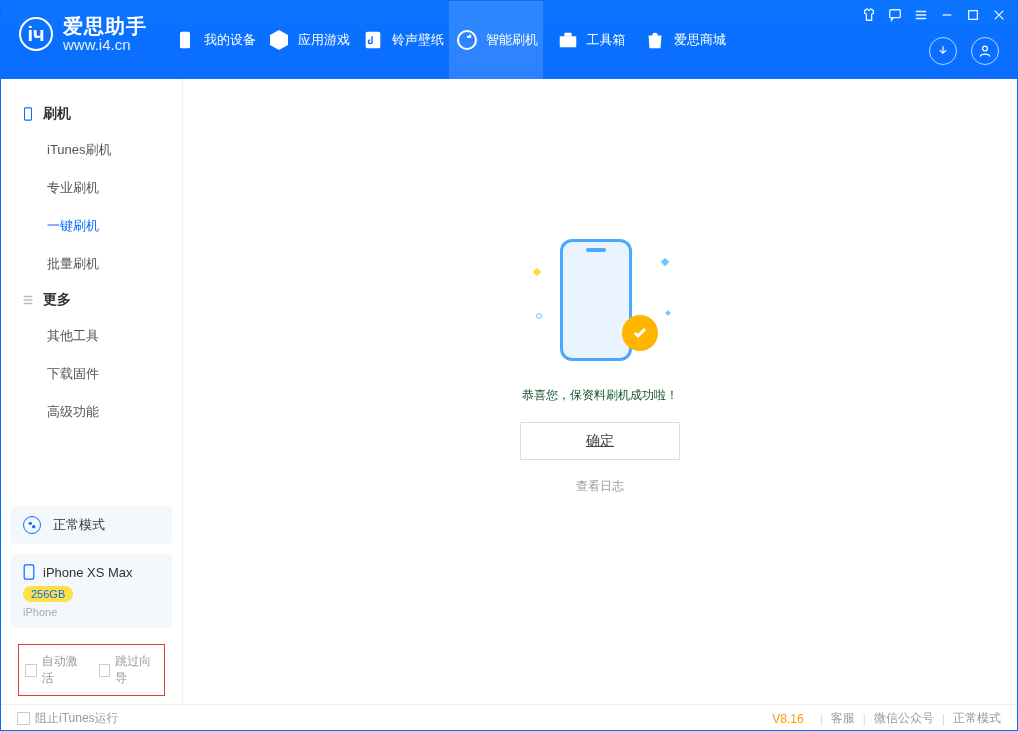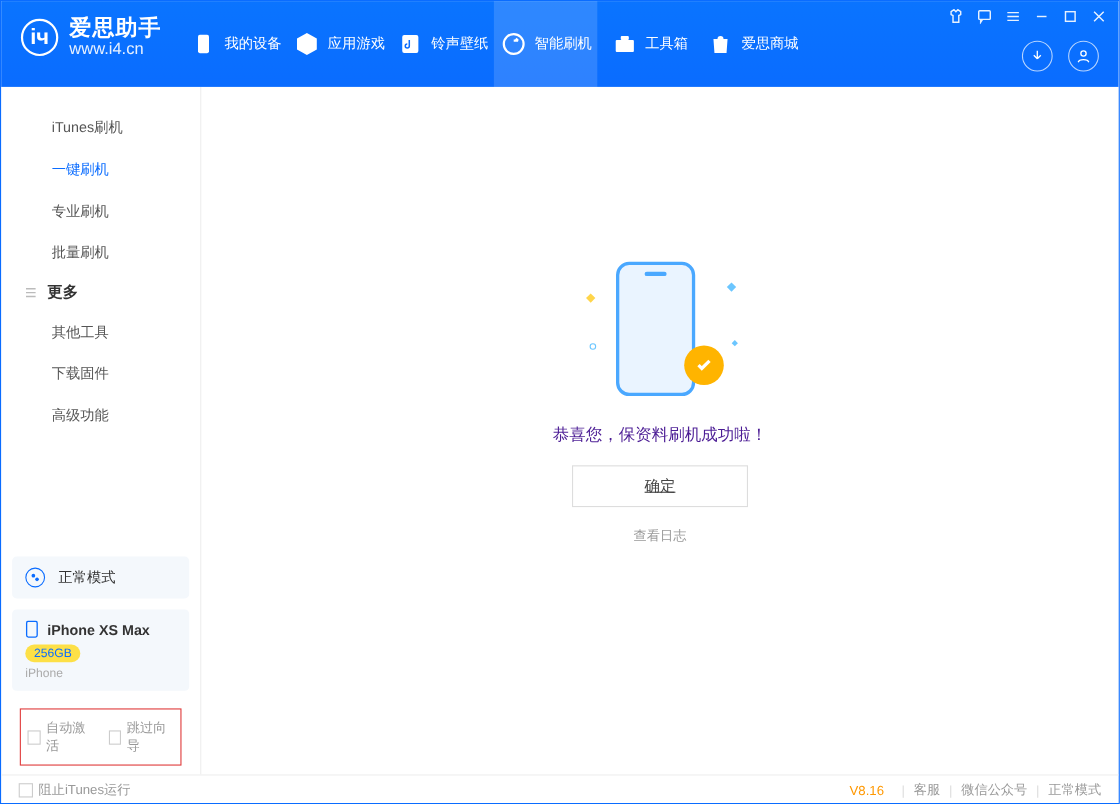--- a/index.html
+++ b/index.html
@@ -33,42 +33,42 @@
 .side-group-title { display: flex; align-items: center; gap: 8px; padding: 8px 20px; font-size: 14px; color: #333; font-weight: bold; }
 .side-group-title svg { width: 14px; height: 14px; }
 .side-item { padding: 10px 20px 10px 46px; font-size: 13px; color: #555; cursor: pointer; }
 .side-item.active { color: #0a6cff; }
 
 .device-boxes { margin-top: auto; padding: 10px 10px 0; }
 .device-box { background: #f4f8fc; border-radius: 4px; padding: 10px 12px; margin-bottom: 10px; }
 .device-mode { display:flex; align-items:center; gap:12px; font-size:13px; color:#333; }
 .device-mode-icon { width:18px;height:18px;border:1.5px solid #0a6cff;border-radius:50%;display:flex;align-items:center;justify-content:center; }
 .device-mode-icon svg{ fill:#0a6cff; }
-.device-name { font-size:13px; font-weight:bold; color:#333; display:flex;align-items:center;gap:8px; }
+.device-name { font-size:13px; font-weight:normal; color:#333; display:flex;align-items:center;gap:8px; }
 .device-storage { display:inline-block; background:#fde047; color:#0a6cff; font-size:11px; padding:2px 8px; border-radius:10px; margin-top:6px; }
 .device-type { font-size:11px; color:#aaa; margin-top:4px; }
 
 .bottom-opts { border:1.5px solid #e03a3a; margin: 6px 17px 8px; padding: 8px 6px; display:flex; gap:14px; }
 .chk { display:flex; align-items:center; gap:5px; font-size:12px; color:#999; cursor:pointer; }
 .chk-box { width:13px; height:13px; border:1px solid #ccc; background:#fff; }
 
 
 .main { flex: 1; display:flex; flex-direction:column; align-items:center; justify-content:center; gap: 18px; padding-bottom: 60px; }
 .success-art { position:relative; width:140px; height:140px; }
 .phone-outline { position:absolute; left:30px; top:10px; width:72px; height:122px; border:3px solid #4aa8ff; border-radius:12px; background:#eaf4ff; }
 .phone-outline::before { content:""; position:absolute; top:6px; left:50%; transform:translateX(-50%); width:20px; height:4px; background:#4aa8ff; border-radius:2px; }
 .check-badge { position:absolute; right:12px; bottom:18px; width:36px; height:36px; background:#ffb400; border-radius:50%; display:flex;align-items:center;justify-content:center; }
 .check-badge svg { stroke:#fff; stroke-width:3; fill:none; }
 .spark { position:absolute; width:6px;height:6px; background:#ffd54a; transform:rotate(45deg); }
 .spark.s1 { left:4px; top:40px; }
 .spark.s2 { right:2px; top:30px; background:#6bc6ff; }
 .spark.s3 { right:0px; bottom:54px; width:4px;height:4px; background:#6bc6ff; }
 .dot-circle { position:absolute; width:6px;height:6px;border:1.5px solid #6bc6ff; border-radius:50%; left:6px; bottom:50px; }
 
-.success-text { font-size:15px; color:#4c1d95; }
+.success-text { font-size:12px; color:#14532d; }
 .confirm-btn { width:160px; height:38px; border:1px solid #ddd; background:#fff; font-size:14px; color:#444; cursor:pointer;text-decoration:underline; }
 .log-link { font-size:12px; color:#999; cursor:pointer; }
 
 
 .footer { height: 28px; border-top:1px solid #eee; display:flex; align-items:center; padding: 0 16px; font-size:12px; color:#999; }
 .footer .chk { color:#999; }
 .footer-right { margin-left:auto; display:flex; align-items:center; gap: 8px; }
 .footer-right .sep { color:#ddd; }
 .footer-link { cursor:pointer; }
 .version { color:#ff9800; margin-right: 8px; }
@@ -181,23 +181,29 @@
         <svg viewBox="0 0 20 20" width="16" height="16">
           <circle cx="10" cy="7" r="3"></circle>
           <path d="M4 17c1-4 11-4 12 0"></path>
         </svg>
       </div>
   </div>
 </div>
 
 <div class="body">
   <div class="sidebar">
+    <div class="side-group-title">
+      <svg viewBox="0 0 16 16">
+          <rect x="4" y="1" width="8" height="14" rx="1" fill="none" stroke="#0a6cff" stroke-width="1.2"></rect>
+        </svg>
+      <span>刷机</span>
+    </div>
     <div class="side-item">iTunes刷机</div>
+    <div class="side-item">专业刷机</div>
     <div class="side-item active">一键刷机</div>
-    <div class="side-item">专业刷机</div>
     <div class="side-item">批量刷机</div>
 
     <div class="side-group-title">
       <svg viewBox="0 0 16 16">
           <path d="M3 4h10M3 8h10M3 12h10" stroke="#bbb" stroke-width="1.5"></path>
         </svg>
       <span>更多</span>
     </div>
     <div class="side-item">其他工具</div>
     <div class="side-item">下载固件</div>

